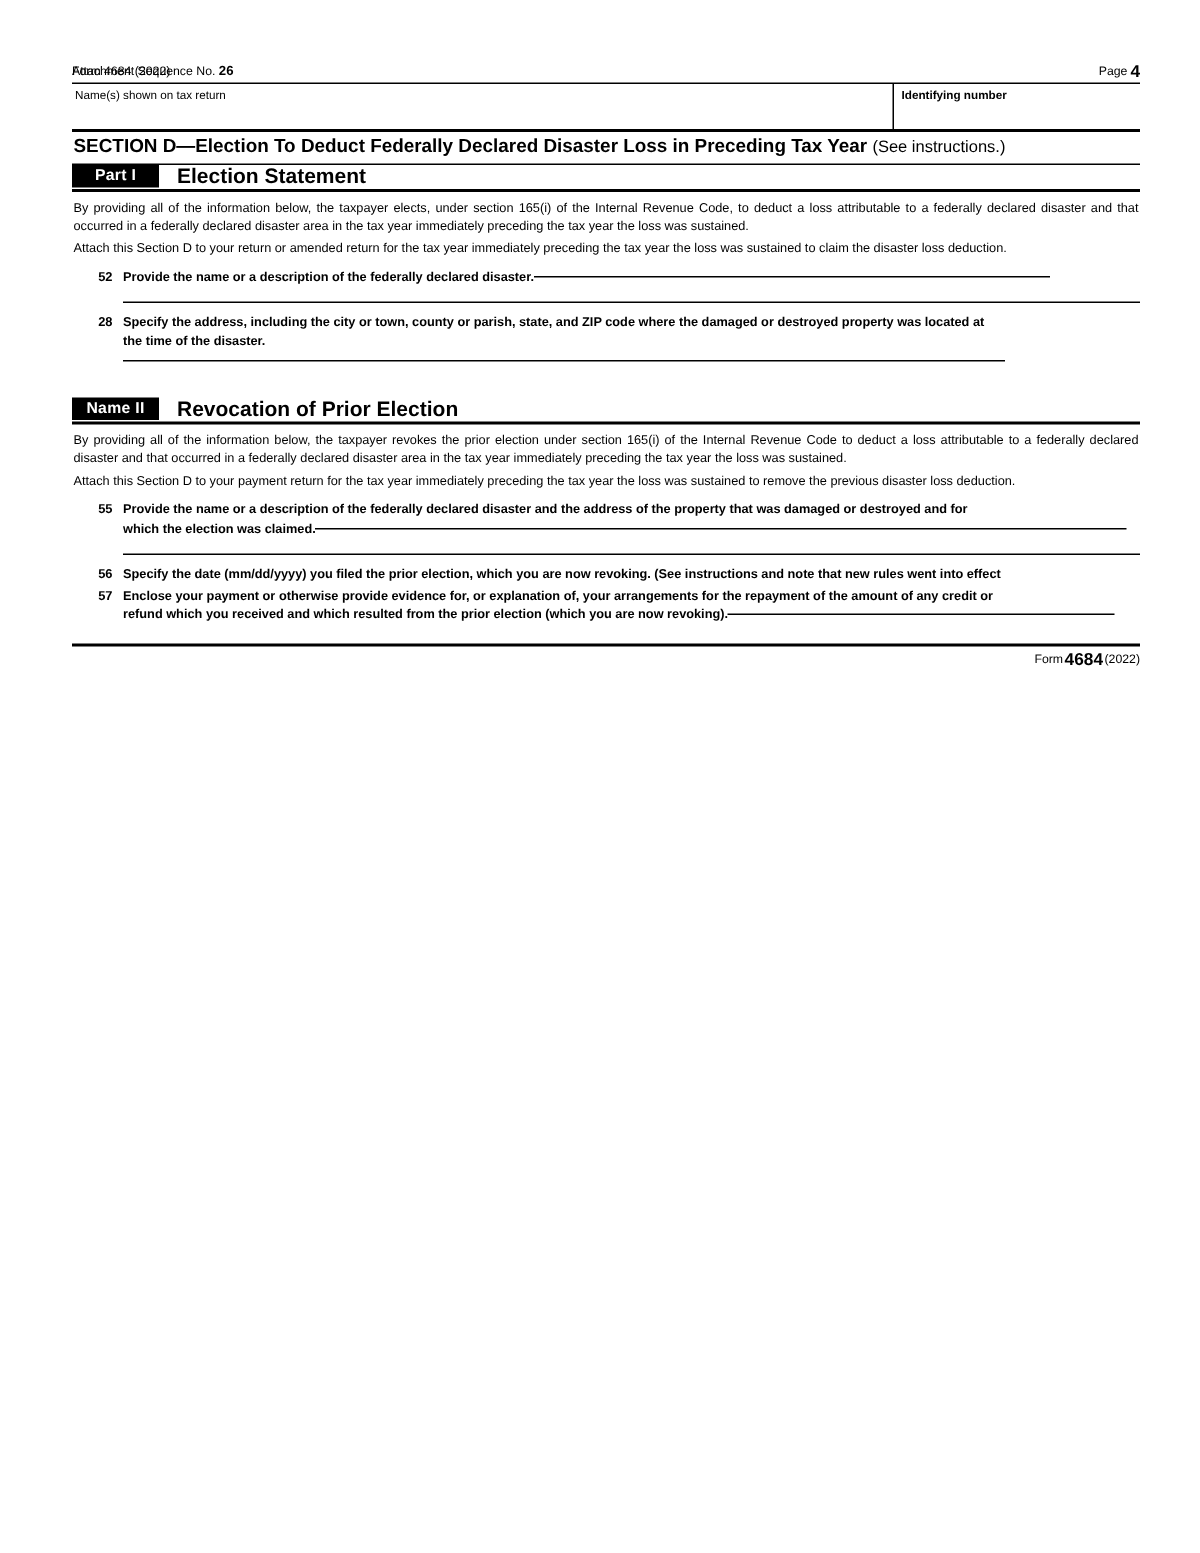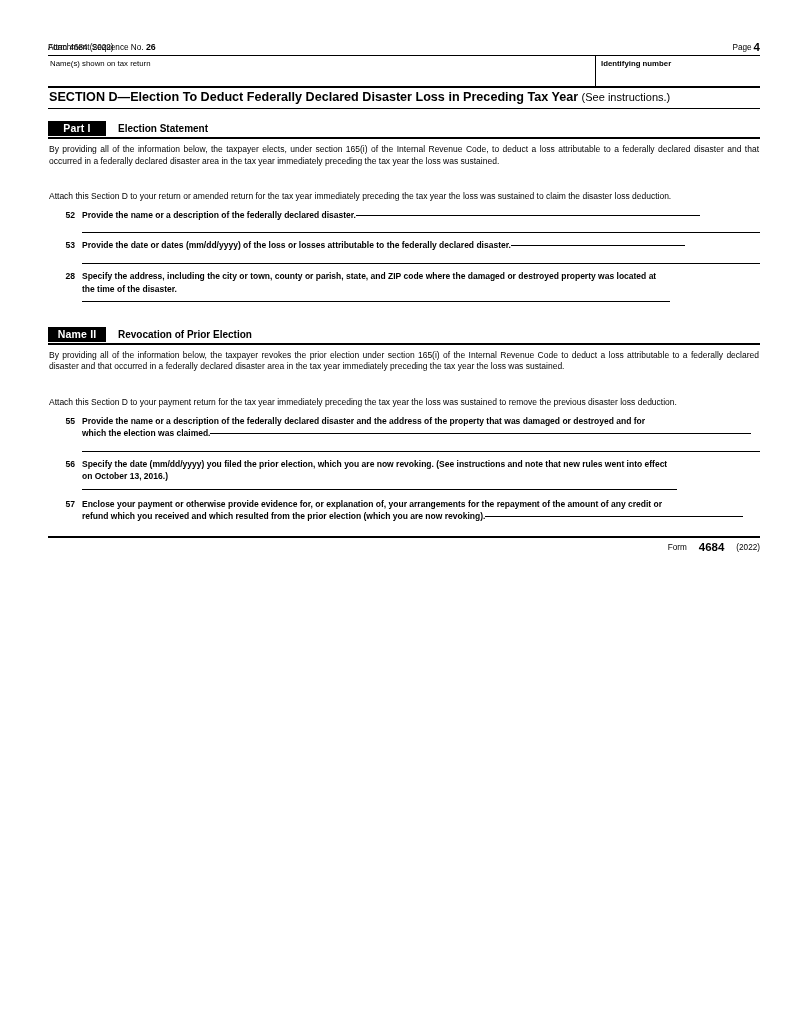--- a/index.html
+++ b/index.html
@@ -100,54 +100,54 @@
   .section-title .sub {
     font-weight: normal;
     font-size: 11px;
   }
 
   
   .part-bar {
     position: relative;
     height: 16px;
     border-bottom: 2.2px solid #000;
-    margin-top: 12px;
+    margin-top: 0;
   }
   .part-bar .tag {
     position: absolute;
     left: 0; top: 0;
     width: 58px;
     height: 15px;
     background: #000;
     color: #fff;
     font-size: 10.5px;
     font-weight: bold;
     line-height: 15px;
     text-align: center;
     letter-spacing: 0.2px;
   }
   .part-bar .part-title {
     position: absolute;
     left: 70px;
     top: 0;
     height: 15px;
     line-height: 15px;
-    font-size: 10px;
+    font-size: 14px;
     font-weight: bold;
   }
 
   
   .para {
     font-size: 8.5px;
     line-height: 11.6px;
     text-align: justify;
     margin: 5px 0 0 1px;
     width: 710px;
   }
-  .para.tight { margin-top: 24px; }
+  .para.tight { margin-top: 4px; }
 
   
   .line {
     position: relative;
     margin-top: 6px;
     min-height: 12px;
   }
   .line .num {
     position: absolute;
     left: 11px;
@@ -188,21 +188,21 @@
   .footer {
     margin-top: 3px;
     text-align: right;
     font-size: 8.2px;
     white-space: nowrap;
   }
   .footer .fnum {
     font-weight: bold;
     font-size: 11.5px;
     vertical-align: -1px;
-    margin: 0 12px;
+    margin: 0 1px;
   }
 </style>
 </head>
 <body>
 
 <div class="page">
   <div class="sheet">
 
     <div class="hdr-row">
       <span class="hdr-left">Form 4684 (2022)</span>
@@ -235,27 +235,20 @@
     <div class="para tight">Attach this Section D to your return or amended return for the tax year immediately preceding the tax year the loss was sustained to claim the disaster loss deduction.</div>
 
     <div class="line">
       <span class="num">52</span>
       <div class="body">
         <span class="txt">Provide the name or a description of the federally declared disaster.</span><span class="fill" style="width:344px"></span>
       </div>
       <div class="answer-rule"></div>
     </div>
 
-    <div class="line">
-      <span class="num">53</span>
-      <div class="body">
-        <span class="txt">Provide the date or dates (mm/dd/yyyy) of the loss or losses attributable to the federally declared disaster.</span><span class="fill" style="width:174px"></span>
-      </div>
-      <div class="answer-rule"></div>
-    </div>
 
     <div class="line">
       <span class="num">28</span>
       <div class="body">
         <div class="txt">Specify the address, including the city or town, county or parish, state, and ZIP code where the damaged or destroyed property was located at</div>
         <div><span class="txt">the time of the disaster.</span><span class="fill" style="width:588px"></span></div>
       </div>
     </div>
 
     <div class="part-bar" style="margin-top:19px">
@@ -272,21 +265,20 @@
         <div class="txt">Provide the name or a description of the federally declared disaster and the address of the property that was damaged or destroyed and for</div>
         <div><span class="txt">which the election was claimed.</span><span class="fill" style="width:541px"></span></div>
       </div>
       <div class="answer-rule"></div>
     </div>
 
     <div class="line">
       <span class="num">56</span>
       <div class="body">
         <div class="txt">Specify the date (mm/dd/yyyy) you filed the prior election, which you are now revoking. (See instructions and note that new rules went into effect</div>
-        <div><span class="txt">on October 13, 2016.)</span><span class="fill" style="width:595px"></span></div>
       </div>
     </div>
 
     <div class="line" style="margin-top:2px">
       <span class="num">57</span>
       <div class="body">
         <div class="txt">Enclose your payment or otherwise provide evidence for, or explanation of, your arrangements for the repayment of the amount of any credit or</div>
         <div><span class="txt">refund which you received and which resulted from the prior election (which you are now revoking).</span><span class="fill" style="width:258px"></span></div>
       </div>
     </div>

